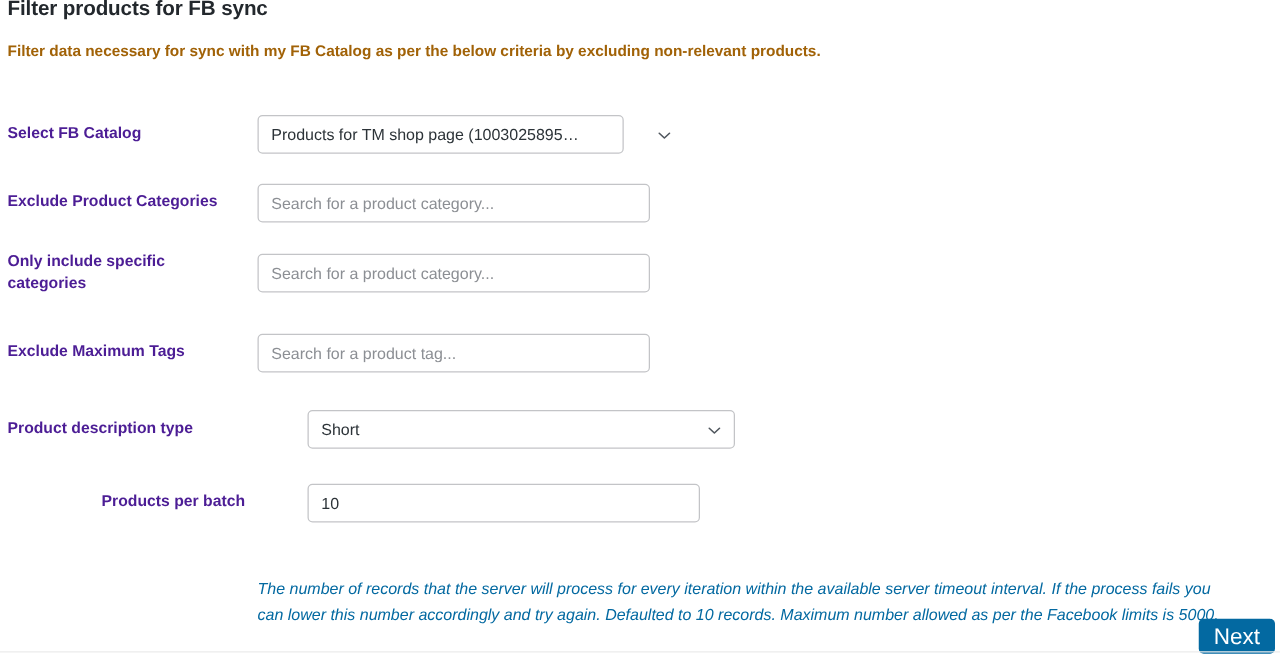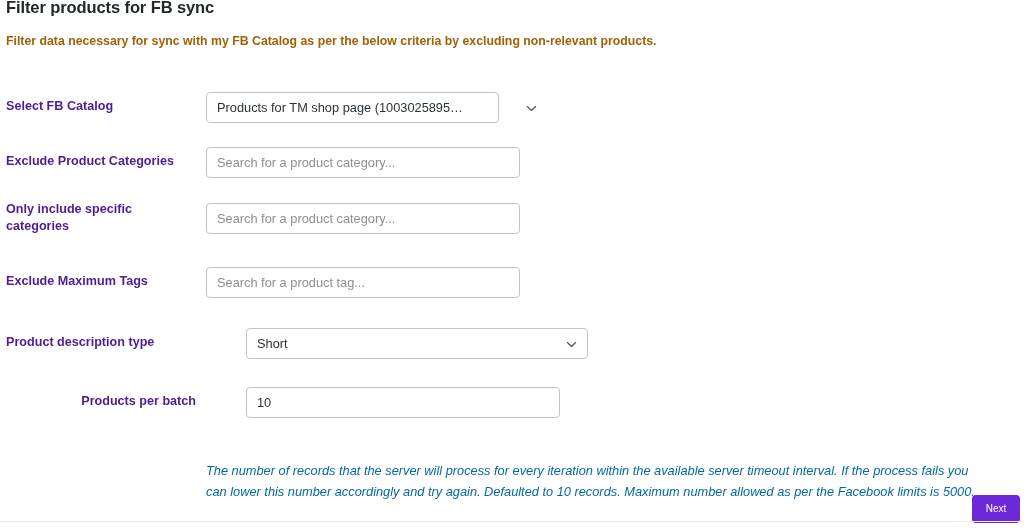--- a/index.html
+++ b/index.html
@@ -149,26 +149,26 @@
     top: 485px;
     width: 1024px;
     height: 44px;
   }
   .next-btn {
     position: absolute;
     right: 4px;
     top: 10px;
     min-width: 48px;
     height: 28px;
-    background: #6d28d9;
+    background: #0369a1;
     border: none;
     border-radius: 4px;
     color: #ffffff;
     font-family: "Liberation Sans", sans-serif;
-    font-size: 10px;
+    font-size: 18px;
     font-weight: normal;
     padding: 0 12px;
     cursor: pointer;
     line-height: 28px;
     text-align: center;
   }
 </style>
 </head>
 <body>
 

